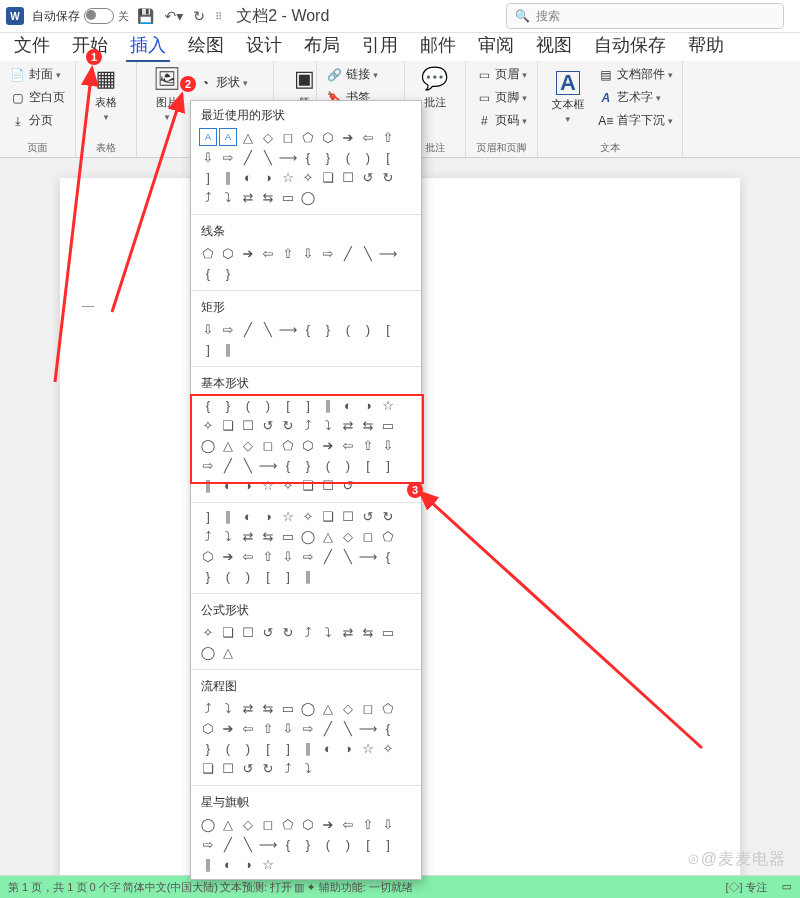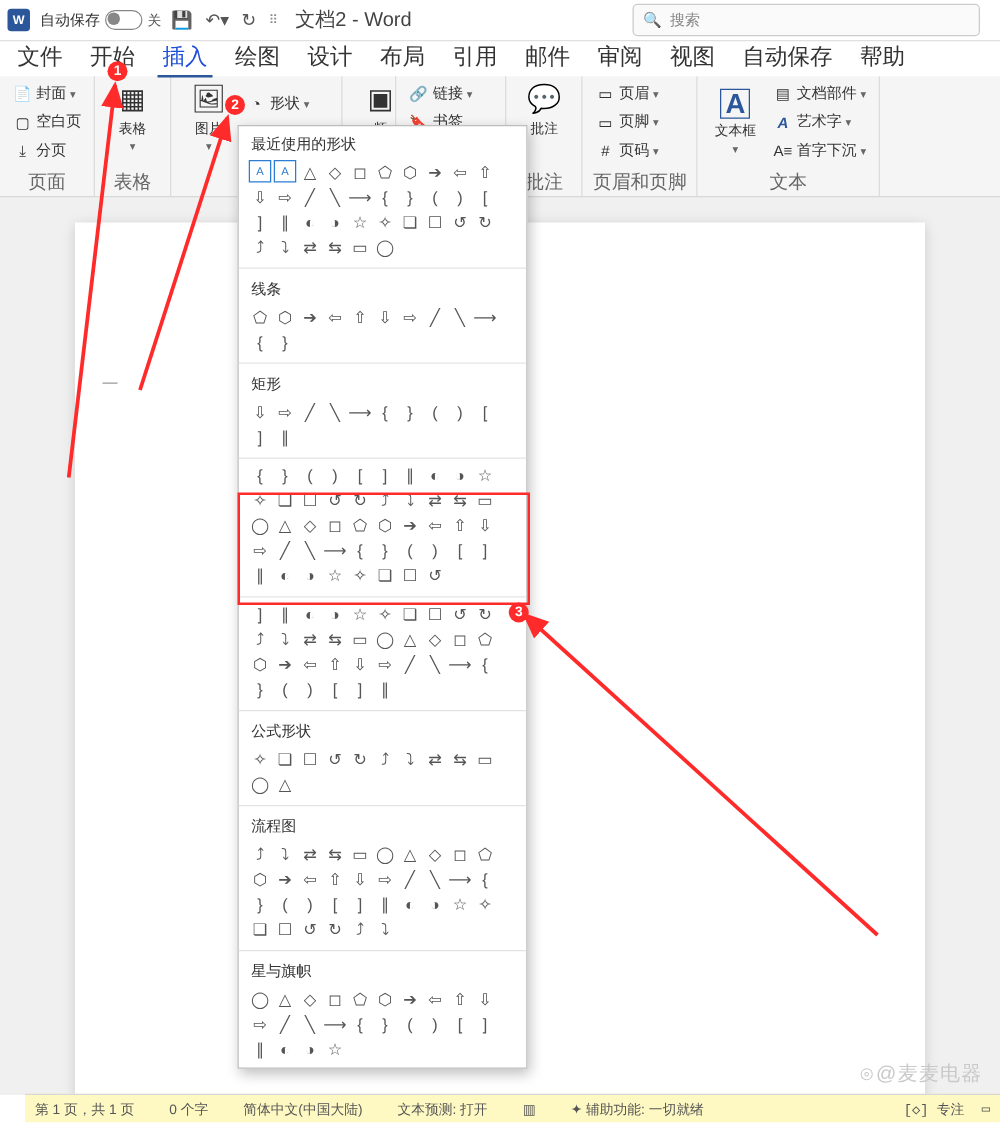--- a/index.html
+++ b/index.html
@@ -16,21 +16,21 @@
 .doctitle{margin-left:6px;font-size:16px;color:#444;}
 .search{margin-left:auto;margin-right:10px;width:260px;height:24px;border:1px solid #ccc;border-radius:4px;display:flex;align-items:center;padding:0 8px;color:#888;background:#fafafa;gap:6px;}
 
 .menutabs{height:28px;display:flex;align-items:flex-end;padding:0 10px;gap:14px;font-size:18px;}
 .menutabs .tab{padding:4px 4px;cursor:default;position:relative;}
 .menutabs .tab.active{color:#1d4ed8;font-weight:400;}
 .menutabs .tab.active:after{content:"";position:absolute;left:0;right:0;bottom:-1px;height:2px;background:#2b579a;}
 
 .ribbon{height:96px;background:#f5f5f5;border-bottom:1px solid #d0d0d0;display:flex;overflow:hidden;}
 .group{border-right:1px solid #dcdcdc;padding:4px 8px 2px;display:flex;flex-direction:column;justify-content:space-between;}
-.glabel{text-align:center;font-size:15px;color:#666;margin-top:auto;}
+.glabel{text-align:center;font-size:10px;color:#666;margin-top:auto;}
 .gbody{display:flex;flex-direction:column;gap:4px;flex:1;}
 .row{display:flex;align-items:center;gap:6px;white-space:nowrap;}
 .smbtn{display:flex;align-items:center;gap:3px;font-size:12px;color:#333;padding:1px 2px;}
 .bigbtn{display:flex;flex-direction:column;align-items:center;gap:2px;width:44px;font-size:11px;}
 .ico{width:16px;height:16px;display:inline-flex;align-items:center;justify-content:center;}
 .ico.big{width:28px;height:28px;font-size:22px;}
 .dd:after{content:" \25BE";font-size:9px;color:#666;}
 
 .docarea{position:absolute;top:158px;left:0;right:0;bottom:22px;background:#f0f0f0;}
 .page{position:absolute;top:20px;left:60px;width:680px;height:700px;background:#fff;box-shadow:0 2px 10px rgba(0,0,0,.15);}
@@ -39,22 +39,22 @@
 .panel{position:absolute;left:190px;top:100px;width:230px;background:#fff;border:1px solid #bdbdbd;box-shadow:2px 4px 10px rgba(0,0,0,.25);z-index:50;}
 .panel .phdr{font-size:12px;font-weight:400;padding:6px 10px 2px;color:#333;}
 .panel .sep{height:1px;background:#e3e3e3;margin:2px 0;}
 .shape-grid{display:flex;flex-wrap:wrap;gap:2px 2px;padding:2px 8px 6px;}
 .sh{width:16px;height:16px;display:flex;align-items:center;justify-content:center;font-size:13px;color:#555;border:1px solid transparent;}
 
 .ann{position:absolute;inset:0;pointer-events:none;z-index:80;}
 .numdot{position:absolute;width:16px;height:16px;border-radius:50%;background:#ff2a2a;color:#fff;font-size:11px;font-weight:bold;display:flex;align-items:center;justify-content:center;}
 .redbox{position:absolute;border:2px solid #ff2a2a;}
 
-.status{position:absolute;left:0;right:0;bottom:0;height:22px;background:#fef9c3;border-top:1px solid #d8d8d8;display:flex;align-items:center;font-size:11px;color:#555;padding:0 8px;gap:28px;margin-left:20px;}
-.status .right{margin-left:auto;display:flex;gap:14px;align-items:flex-start;font-family:Liberation Mono, monospace;}
+.status{position:absolute;left:0;right:0;bottom:0;height:22px;background:#86efac;border-top:1px solid #d8d8d8;display:flex;align-items:center;font-size:11px;color:#555;padding:0 8px;gap:2px;}
+.status .right{margin-left:auto;display:flex;gap:14px;align-items:flex-start;}
 .watermark{position:absolute;right:14px;bottom:28px;font-size:16px;color:#c9c9c9;letter-spacing:1px;text-align:center;}
 </style>
 </head>
 <body>
 
 <div class="titlebar">
   <div class="app-ico">W</div>
   <div class="autosave">
     <span>自动保存</span>
     <span class="switch"></span>
@@ -284,20 +284,21 @@
       <div class="sh">⟶</div>
       <div class="sh">{</div>
       <div class="sh">}</div>
       <div class="sh">(</div>
       <div class="sh">)</div>
       <div class="sh">[</div>
       <div class="sh">]</div>
       <div class="sh">∥</div>
     </div>
     <div class="sep"></div>
+    <div class="phdr">基本形状</div>
     <div class="shape-grid">
       <div class="sh">{</div>
       <div class="sh">}</div>
       <div class="sh">(</div>
       <div class="sh">)</div>
       <div class="sh">[</div>
       <div class="sh">]</div>
       <div class="sh">∥</div>
       <div class="sh">◐</div>
       <div class="sh">◑</div>

